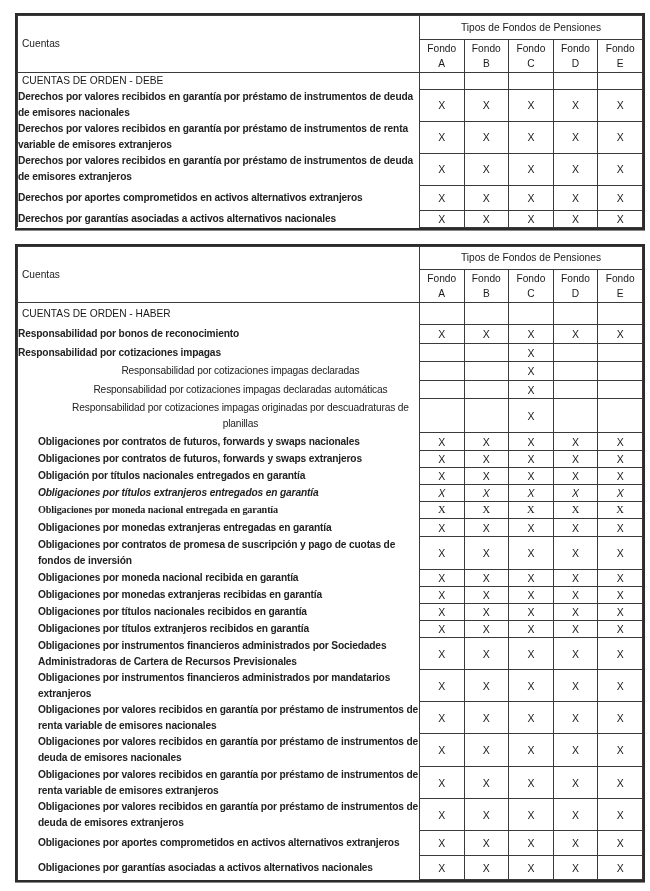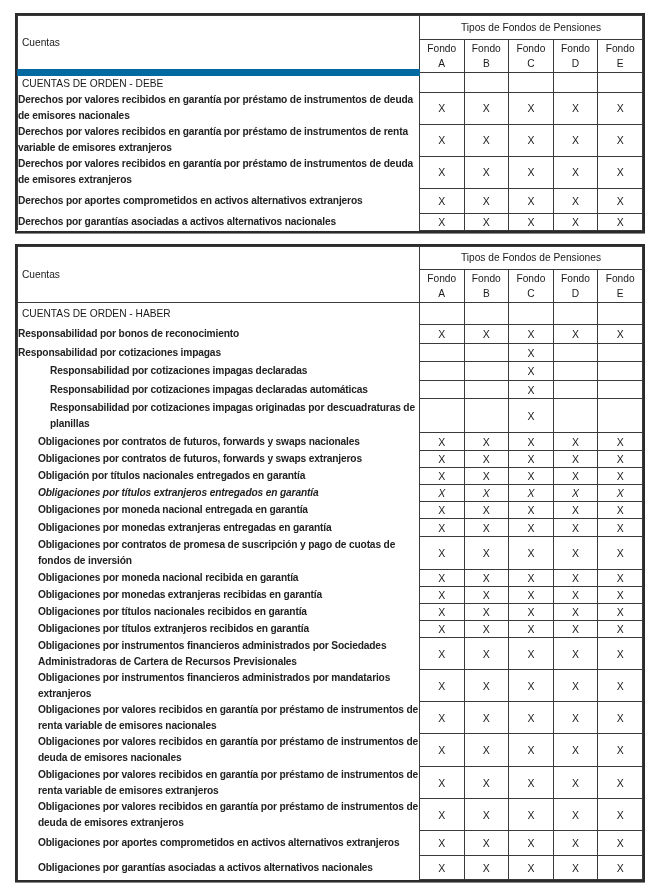--- a/index.html
+++ b/index.html
@@ -14,21 +14,21 @@
   col.c-acc { width:401px; }
   col.c-f { width:44.5px; }
   td.acc { border-top:none; border-bottom:none; }
   td.head-acc { border-bottom:1px solid #3a3a3a; padding-left:4px; }
   td.group { text-align:center; font-size:10.2px; }
   td.fund { text-align:center; font-size:10.2px; line-height:15px; }
   td.x { text-align:center; font-size:10.5px; }
   .lbl { display:block; }
   .sec { padding-left:4px; font-weight:normal; }
   .l1 { padding-left:0; font-weight:bold; color:#222; letter-spacing:-0.15px; }
-  .l2 { padding-left:32px; font-weight:bold; color:#222; letter-spacing:-0.15px; }
+  .l2 { padding-left:44px; font-weight:normal; color:#222; letter-spacing:-0.15px;text-align:center; }
   .ln { padding-left:20px; font-weight:bold; color:#222; letter-spacing:-0.15px; }
 </style>
 </head>
 <body>
 
 <div class="tbl" id="t1">
   <table>
     <colgroup>
         <col class="c-acc">
         <col class="c-f">
@@ -58,21 +58,21 @@
       <td class="fund">
             <span class="lbl">Fondo</span>
             <span class="lbl">D</span>
           </td>
       <td class="fund">
             <span class="lbl">Fondo</span>
             <span class="lbl">E</span>
           </td>
     </tr>
     <tr style="height:16px">
-      <td class="acc sec" style="border-top:7px solid #0369a1">CUENTAS DE ORDEN  -  DEBE</td>
+      <td class="acc sec" style="border-top:1px solid #0369a1">CUENTAS DE ORDEN  -  DEBE</td>
       <td></td>
           <td></td>
           <td></td>
           <td></td>
           <td></td>
     </tr>
     <tr style="height:32px">
       <td class="acc l1">Derechos por valores recibidos en garantía por préstamo de instrumentos de deuda de emisores nacionales</td>
       <td class="x">X</td>
       <td class="x">X</td>
@@ -229,21 +229,21 @@
           <td class="x">X</td>
         </tr>
         <tr style="height: 17px; font-style: italic;">
           <td class="acc ln">Obligaciones por títulos extranjeros entregados en garantía</td>
           <td class="x">X</td>
           <td class="x">X</td>
           <td class="x">X</td>
           <td class="x">X</td>
           <td class="x">X</td>
         </tr>
-        <tr style="height: 17px;">
+        <tr style="height: 17px; font-family: Liberation Serif, serif;">
           <td class="acc ln">Obligaciones por moneda nacional entregada en garantía</td>
           <td class="x">X</td>
           <td class="x">X</td>
           <td class="x">X</td>
           <td class="x">X</td>
           <td class="x">X</td>
         </tr>
         <tr style="height: 18px;">
           <td class="acc ln">Obligaciones por monedas extranjeras entregadas en garantía</td>
           <td class="x">X</td>

